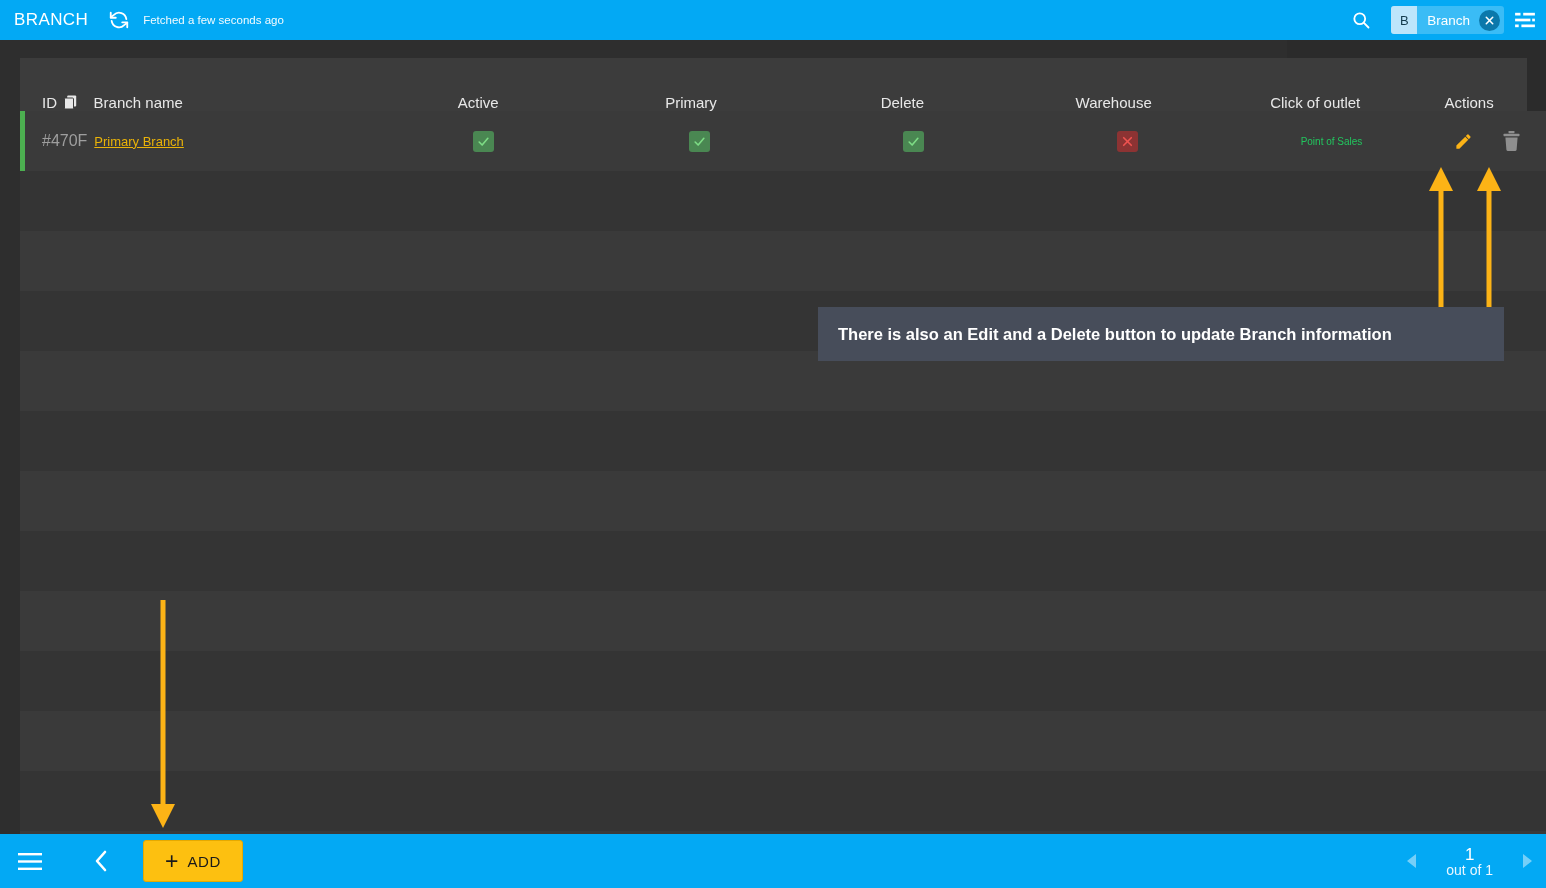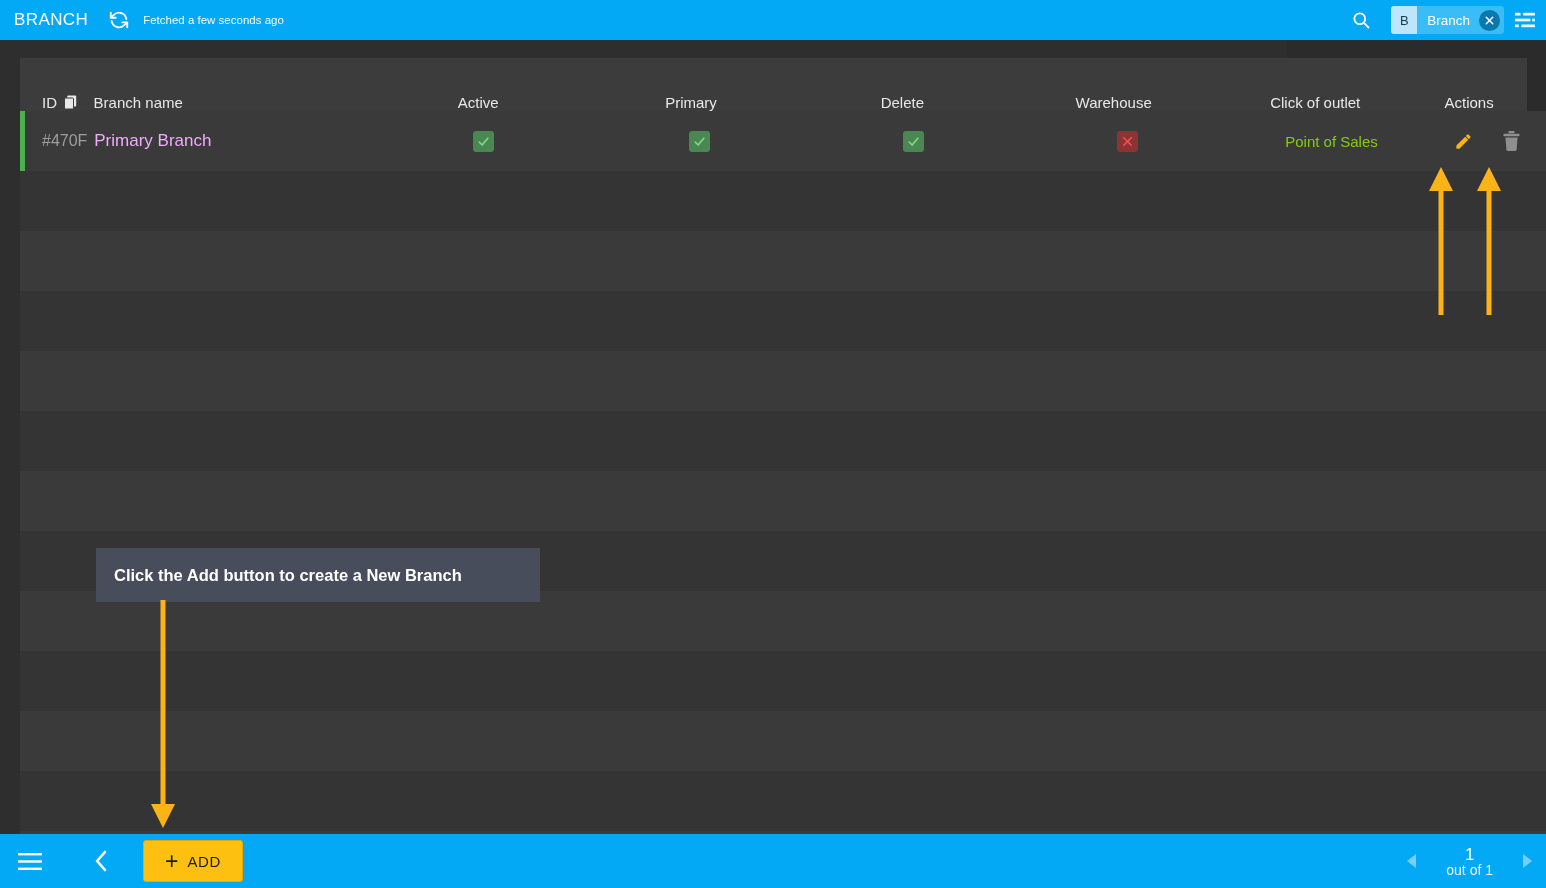--- a/index.html
+++ b/index.html
@@ -58,22 +58,22 @@
   .rows { position: absolute; top: 71px; left: 20px; width: 1526px; }
   .row { height: 60px; position: relative; display: flex; align-items: center; }
   .row.odd  { background: #3a3a3a; }
   .row.even { background: #343434; }
   .row .accent {
     position: absolute; left: 0; top: 0; width: 5px; height: 60px; background: #4caf50;
   }
   .cell { display: flex; align-items: center; }
   .cell.center { justify-content: center; }
   .cell-id { color: #9e9e9e; font-size: 16px; }
-  .cell-name { color: #f0abfc; font-size: 17px; }
-  .cell-text { color: #84cc16; font-size: 15px; }
+  .cell-name { color: #eab308; font-size: 13px; text-decoration: underline; }
+  .cell-text { color: #22c55e; font-size: 10px; }
   .mark {
     width: 21px; height: 21px; border-radius: 3px;
     display: flex; align-items: center; justify-content: center;
   }
   .mark.yes { background: #4a8752; }
   .mark.no  { background: #8c3333; }
   .mark svg { width: 13px; height: 13px; }
   .act { display: flex; align-items: center; justify-content: center; }
   .pencil-icon { width: 19px; height: 19px; display:block; }
   .trash-icon { width: 17px; height: 20px; display:block; }
@@ -265,24 +265,24 @@
   <svg class="arrow" style="left:1424px; top:165px;" width="34" height="150" viewBox="0 0 34 150">
     <line x1="17" y1="150" x2="17" y2="22" stroke="#fcb316" stroke-width="5"></line>
     <polygon points="17,2 29,26 5,26" fill="#fcb316"></polygon>
   </svg>
 
   <svg class="arrow" style="left:1472px; top:165px;" width="34" height="150" viewBox="0 0 34 150">
     <line x1="17" y1="150" x2="17" y2="22" stroke="#fcb316" stroke-width="5"></line>
     <polygon points="17,2 29,26 5,26" fill="#fcb316"></polygon>
   </svg>
 
-
-  <div class="callout" id="callout-add">
-    <span>Click the Add button to create a New Branch</span>
+  <div class="callout" id="callout-edit-delete">
+    <span>There is also an Edit and a Delete button to update Branch information</span>
   </div>
+
 
   <svg class="arrow" style="left:146px; top:600px;" width="34" height="230" viewBox="0 0 34 230">
     <line x1="17" y1="0" x2="17" y2="208" stroke="#fcb316" stroke-width="5"></line>
     <polygon points="17,228 29,204 5,204" fill="#fcb316"></polygon>
   </svg>
 
   <div class="bottombar">
     <span style="display:flex;align-items:center;padding:8px;">
       <svg class="hamburger" viewBox="0 0 24 17" fill="#fff">
         <rect x="0" y="0" width="24" height="2.4"></rect>

